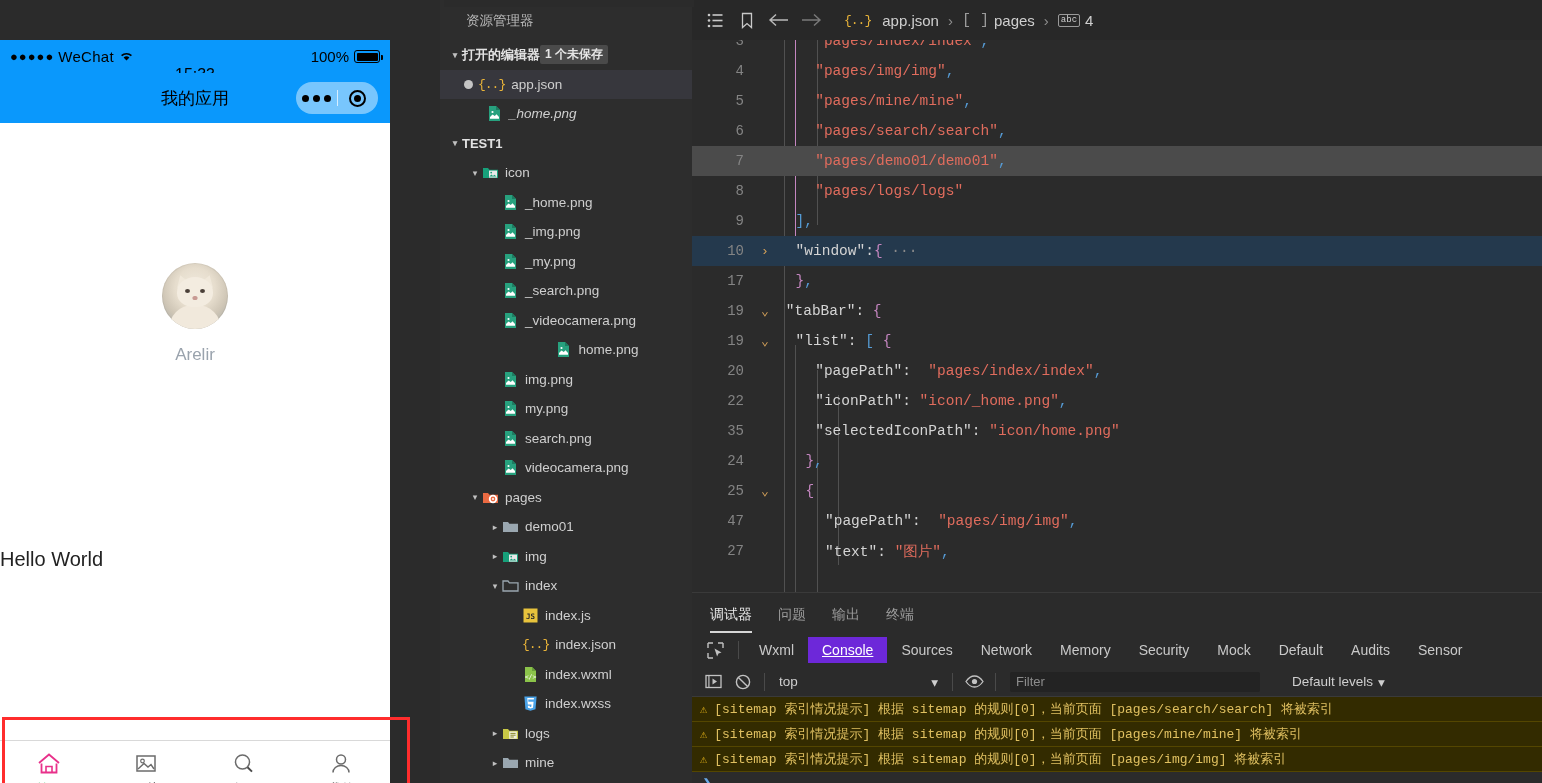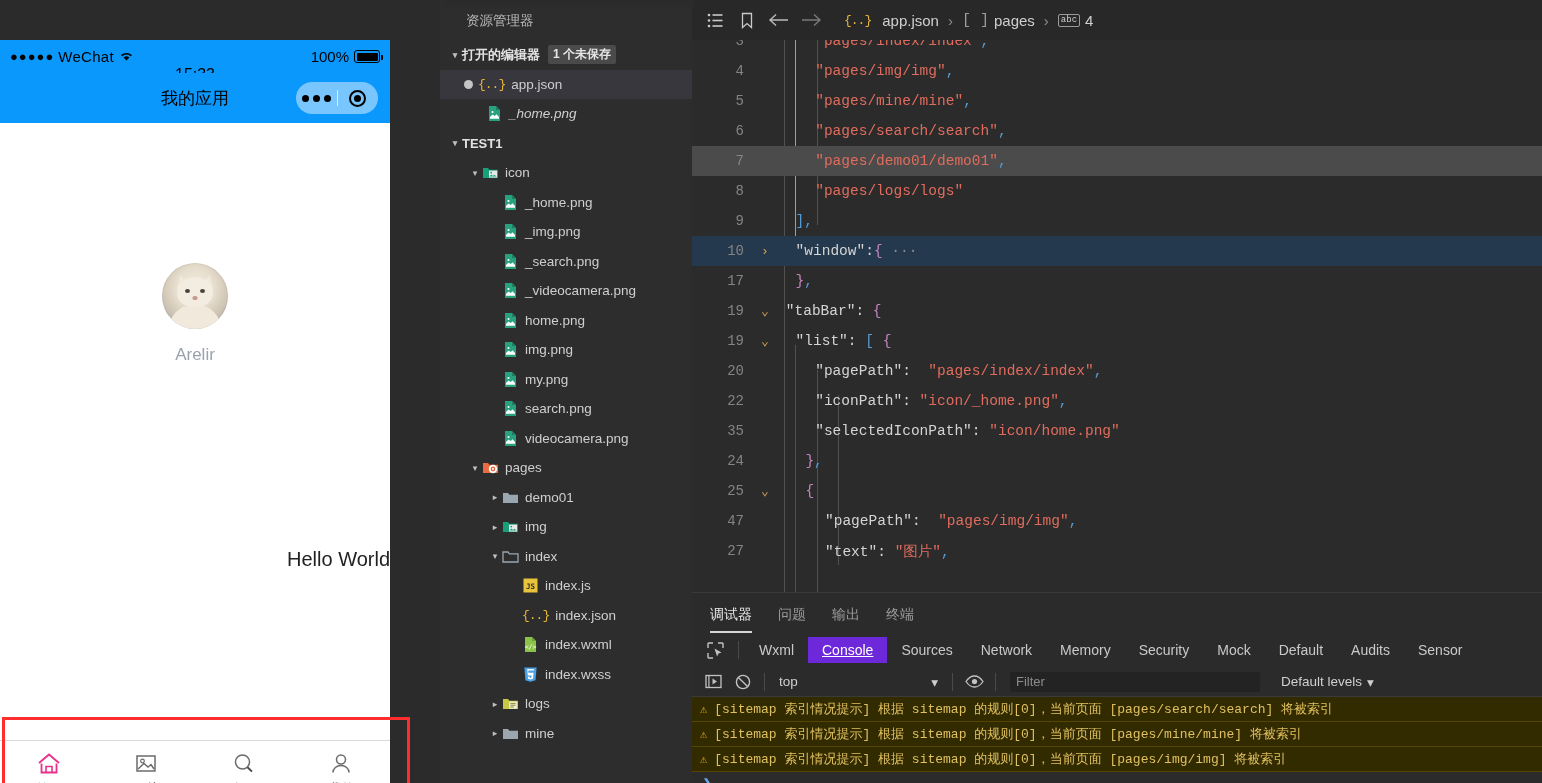--- a/index.html
+++ b/index.html
@@ -74,21 +74,21 @@
     width:36px; height:30px; border-radius:50% 50% 46% 46%;
     background:#f3ece0;
   }
   .avatar .ear { position:absolute; top:18%; width:0;height:0;border-left:7px solid transparent;border-right:7px solid transparent;border-bottom:11px solid #f0e8da;}
   .avatar .ear.l{left:19%;transform:rotate(-18deg);} .avatar .ear.r{right:19%;transform:rotate(18deg);}
   .avatar .eye{position:absolute;top:40%;width:5px;height:4px;border-radius:50%;background:#4a4038;}
   .avatar .eye.l{left:35%;} .avatar .eye.r{right:35%;}
   .avatar .nose{position:absolute;top:50%;left:50%;transform:translateX(-50%);width:5px;height:4px;border-radius:40%;background:#c89a93;}
   .avatar .body{position:absolute;left:50%;transform:translateX(-50%);bottom:0;width:52px;height:24px;border-radius:26px 26px 0 0;background:#f1e9dc;}
   .avatar-name { margin-top: 16px; font-size: 17px; color: #9aa3ad; }
-  .hello { position:absolute; left:0;right:0; top:425px; text-align:right; font-size:20px; color:#222; }
+  .hello { position:absolute; left:0;right:0; top:425px; text-align:left; font-size:20px; color:#222; }
 
   .sim-tabbar-outline {
     position:absolute; left:2px; top:677px; width:408px; height:95px;
     border: 3px solid #ff2d2d; background: transparent; pointer-events:none;
   }
   .tabbar {
     position:absolute; left:0; top:700px; width:390px; height:62px;
     background:#fff; border-top:1px solid #d9d9d9; display:flex;
   }
   .tab { flex:1; display:flex; flex-direction:column; align-items:center; justify-content:center; gap:2px; padding-top:4px;}
@@ -105,21 +105,21 @@
   .explorer-title { padding:12px 0 10px 26px; font-size:13.5px; color:#bbbbbb; }
   .tree-row {
     display:flex; align-items:center; height:29.5px; padding-left:8px;
     white-space:nowrap; color:#cfcfcf; cursor:pointer;
   }
   .tree-row.section { font-weight:bold; color:#e2e2e2; font-size:13px; }
   .tree-row.selected { background:#37373d; }
   .caret { width:14px; text-align:center; font-size:9px; color:#c0c0c0; flex:0 0 14px; }
   .caret.empty { visibility:hidden; }
   .badge {
-    margin-left:8px; background:#4a4a4a; color:#e6e6e6; font-size:12px;
+    background:#4a4a4a; color:#e6e6e6; font-size:12px;
     padding:1px 5px; border-radius:2px; font-weight:bold;
   }
   .fi { width:17px; height:17px; margin-right:6px; flex:0 0 17px; display:inline-block; }
   .dot-unsaved { width:9px;height:9px;border-radius:50%;background:#c5c5c5;margin-right:5px;flex:0 0 9px;}
   .lbl-italic { font-style: italic; }
   .json-glyph { color:#e8b339; font-family:"Liberation Mono", monospace; font-size:13px; margin-right:6px; letter-spacing:-1px;}
 
   
   .editor-pane {
     position:absolute; left:692px; top:0; right:0; height:592px; background:#2b2b2b;
@@ -175,21 +175,21 @@
   }
   .ct-btn { width:30px; display:flex; align-items:center; justify-content:center; cursor:pointer;}
   .ct-ctx {
     width:175px; display:flex; align-items:center; justify-content:space-between;
     font-size:13.5px; color:#cfcfcf; padding:0 8px;
   }
   .ct-filter {
     background:#232323; height:20px; width:250px; border-radius:2px;
     color:#8c8c8c; font-size:13px; display:flex; align-items:center; padding:0 6px; margin-left:8px;
   }
-  .ct-levels { font-size:13.5px; color:#cfcfcf; margin-left:21px; display:flex; gap:5px; align-items:center;}
+  .ct-levels { font-size:13.5px; color:#cfcfcf; margin-left:32px; display:flex; gap:5px; align-items:center;}
 
   .console-log { background:#2b2b2b; }
   .log-row {
     background:#332b00; border-bottom:1px solid #544600;
     display:flex; align-items:center; height:25px; padding-left:8px;
     color:#e0c060; font-family:"Liberation Mono", monospace; font-size:13px; white-space:nowrap;
   }
   .log-warn-icon { color:#e7b416; margin-right:7px; font-size:12px; }
   .console-prompt { height:22px; display:flex; align-items:center; padding-left:10px; color:#6aa9e8; font-size:13px;}
 </style>
@@ -371,35 +371,47 @@
         <div class="tree-row" style="padding-left: 48px;">
           <span class="caret empty">▸</span>
           <span style="display: inline-flex; align-items: center;">
             <span class="fi"><svg width="17" height="17" viewBox="0 0 17 17">
                 <path d="M3 1h7l4 4v11H3z" fill="#27a17e"></path>
                 <path d="M10 1l4 4h-4z" fill="#1d7c61"></path>
                 <circle cx="6.5" cy="7" r="1.1" fill="#fff"></circle>
                 <path d="M4 12l2.5-2.6L8.8 11l1.7-1.7L13 12v1.8H4z" fill="#fff"></path>
               </svg></span>
           </span>
+          <span>_my.png</span>
+        </div>
+        <div class="tree-row" style="padding-left: 48px;">
+          <span class="caret empty">▸</span>
+          <span style="display: inline-flex; align-items: center;">
+            <span class="fi"><svg width="17" height="17" viewBox="0 0 17 17">
+                <path d="M3 1h7l4 4v11H3z" fill="#27a17e"></path>
+                <path d="M10 1l4 4h-4z" fill="#1d7c61"></path>
+                <circle cx="6.5" cy="7" r="1.1" fill="#fff"></circle>
+                <path d="M4 12l2.5-2.6L8.8 11l1.7-1.7L13 12v1.8H4z" fill="#fff"></path>
+              </svg></span>
+          </span>
           <span>_search.png</span>
         </div>
         <div class="tree-row" style="padding-left: 48px;">
           <span class="caret empty">▸</span>
           <span style="display: inline-flex; align-items: center;">
             <span class="fi"><svg width="17" height="17" viewBox="0 0 17 17">
                 <path d="M3 1h7l4 4v11H3z" fill="#27a17e"></path>
                 <path d="M10 1l4 4h-4z" fill="#1d7c61"></path>
                 <circle cx="6.5" cy="7" r="1.1" fill="#fff"></circle>
                 <path d="M4 12l2.5-2.6L8.8 11l1.7-1.7L13 12v1.8H4z" fill="#fff"></path>
               </svg></span>
           </span>
           <span>_videocamera.png</span>
         </div>
-        <div class="tree-row" style="padding-left: 48px;">
+        <div class="tree-row" style="padding-left: 48px; justify-content: center;">
           <span class="caret empty">▸</span>
           <span style="display: inline-flex; align-items: center;">
             <span class="fi"><svg width="17" height="17" viewBox="0 0 17 17">
                 <path d="M3 1h7l4 4v11H3z" fill="#27a17e"></path>
                 <path d="M10 1l4 4h-4z" fill="#1d7c61"></path>
                 <circle cx="6.5" cy="7" r="1.1" fill="#fff"></circle>
                 <path d="M4 12l2.5-2.6L8.8 11l1.7-1.7L13 12v1.8H4z" fill="#fff"></path>
               </svg></span>
           </span>
           <span>home.png</span>

